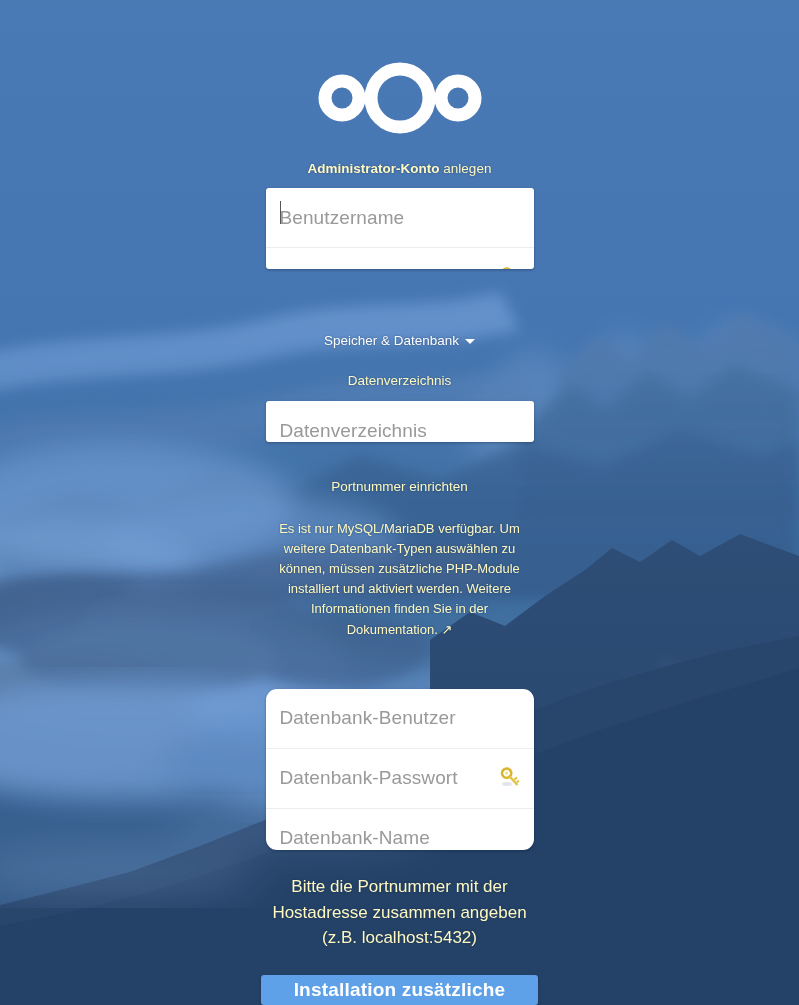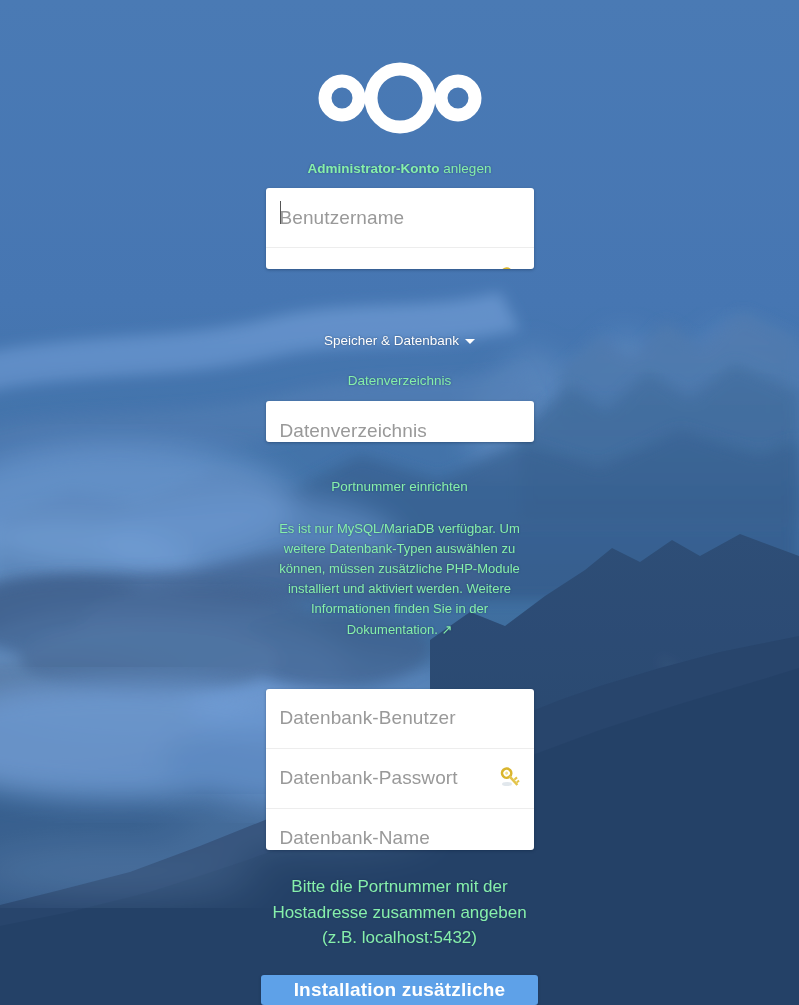--- a/index.html
+++ b/index.html
@@ -24,21 +24,21 @@
     position: relative; z-index: 5;
     width: 799px; height: 1005px;
     display: flex; flex-direction: column; align-items: center;
   }
 
   
   .logo { margin-top: 62px; width: 170px; height: 72px; }
 
   
   .caption {
-    color: #86efac;
+    color: #fef9c3;
     font-size: 13.5px;
     text-align: center;
     text-shadow: 0 0 2px rgba(20,40,70,.55);
     line-height: 1.35;
   }
   .caption.strong b { font-weight: bold; }
 
   #admin-caption { margin-top: 26px; }
 
   
@@ -95,21 +95,21 @@
     border-left: 5px solid transparent;
     border-right: 5px solid transparent;
     border-top: 5px solid #fff;
     margin-top: 2px;
   }
 
   #datadir-caption { margin-top: 24px; }
   #datadir-group   { margin-top: 11px; }
   #db-caption      { margin-top: 36px; }
   #db-note         { margin-top: 23px; width: 268px; font-size: 13px; line-height: 1.55; }
-  #db-group        { margin-top: 49px; }
+  #db-group        { margin-top: 49px; border-radius: 11px; }
   #port-note       { margin-top: 24px; width: 290px; font-size: 17px; line-height: 1.5; }
 
   
   #submit {
     margin-top: 24px;
     width: 277px; height: 44px;
     background: #5ea1e8;
     border: none; border-radius: 3px;
     color: #fff;
     font-family: "Liberation Sans", sans-serif;

